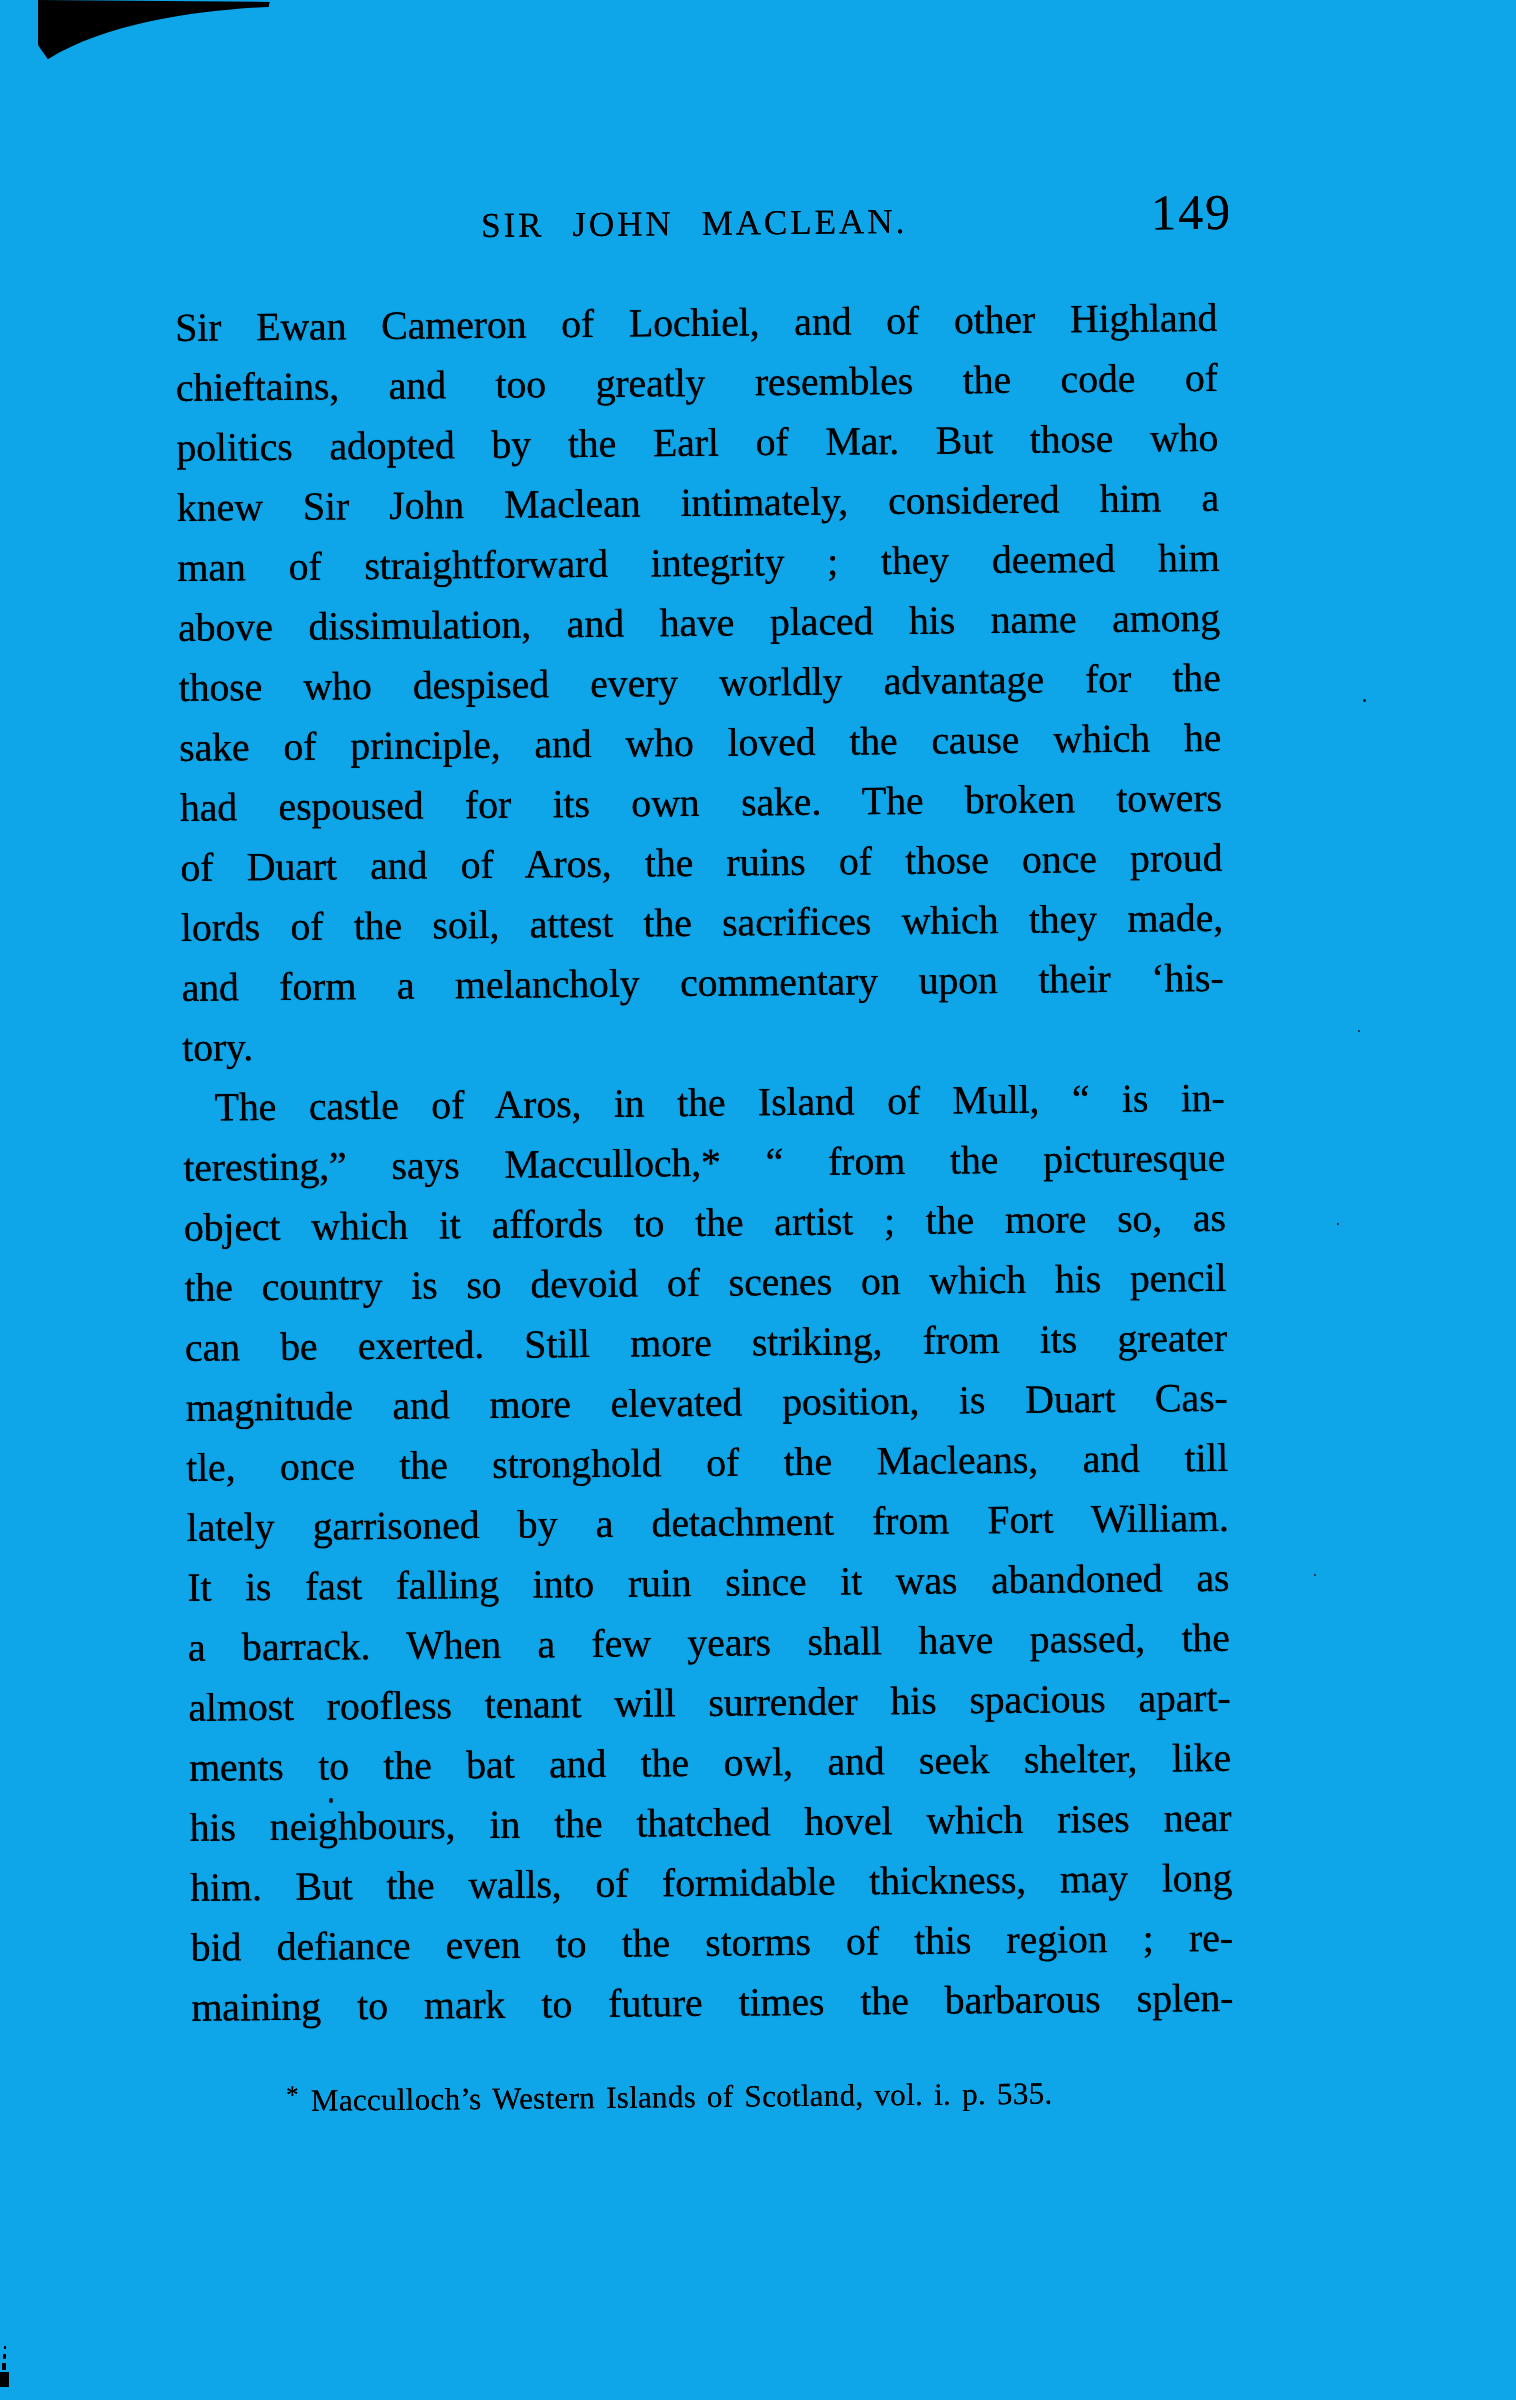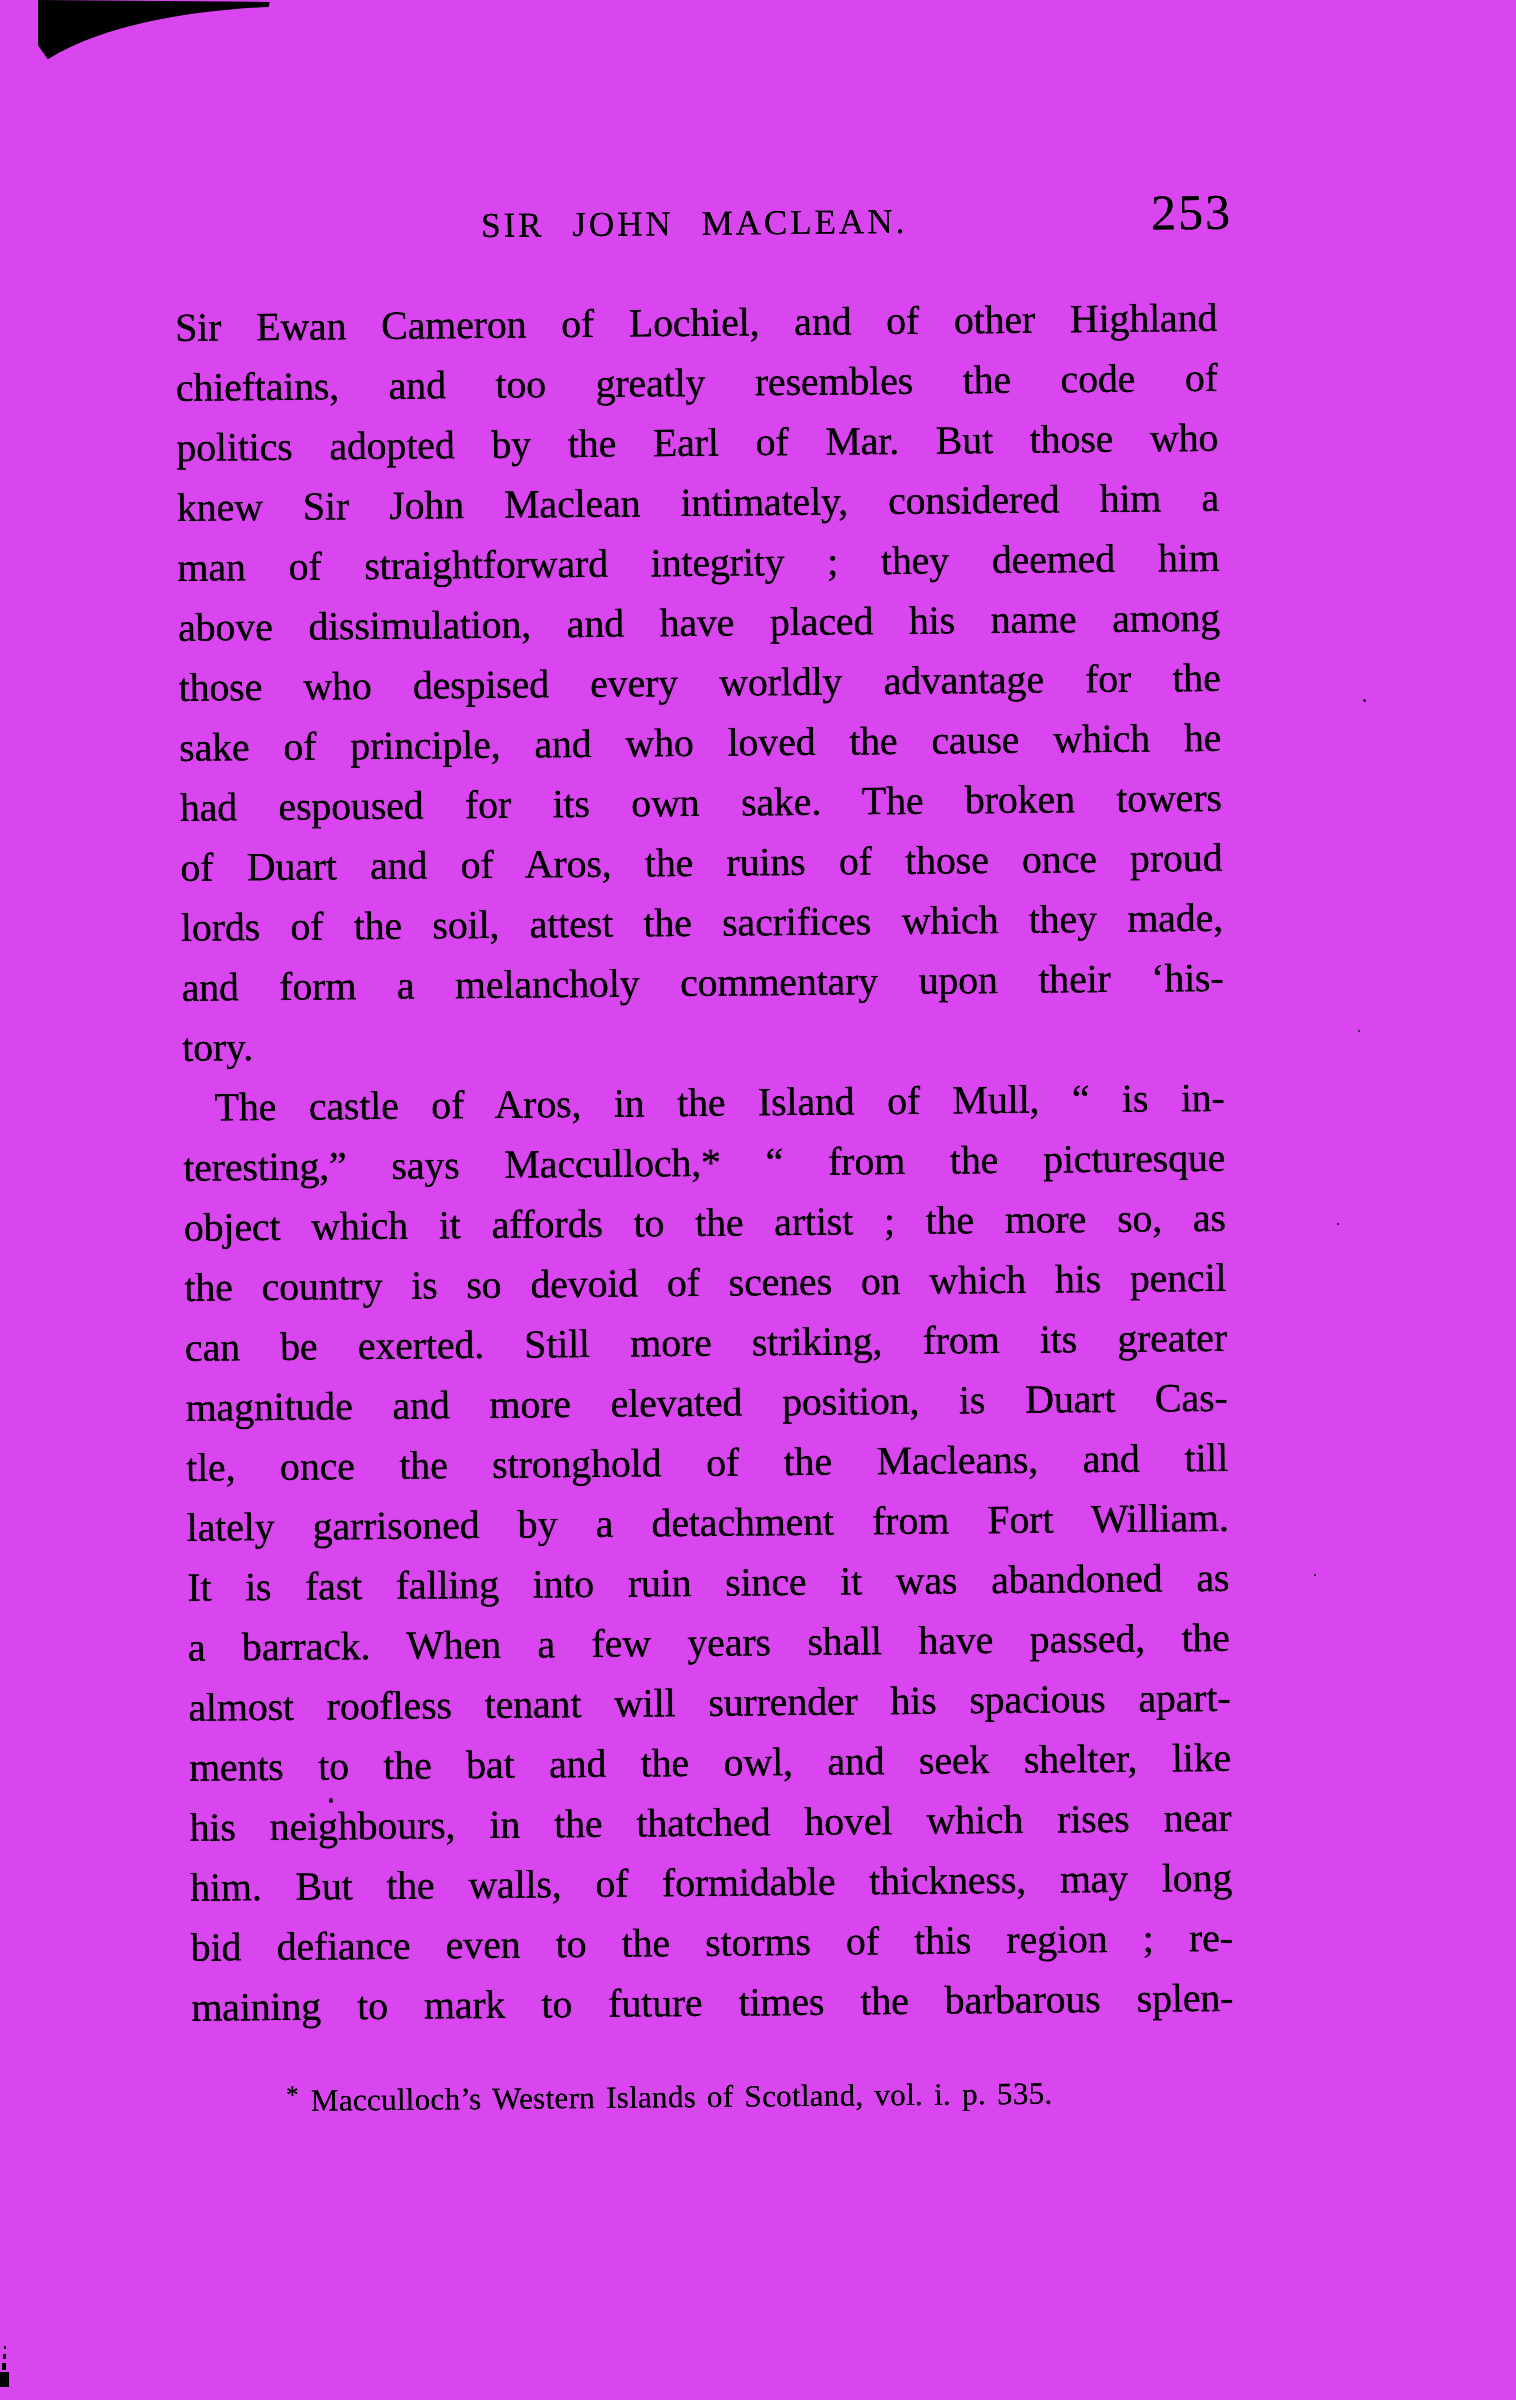--- a/index.html
+++ b/index.html
@@ -1,19 +1,19 @@
 <!DOCTYPE html>
 <html><head>
 <meta charset="utf-8">
 <style>
   html,body{margin:0;padding:0;background:#e8e8e8;}
   .page{
     position:relative;
     width:1517px;height:2401px;
-    background:#d946ef;
+    background:#0ea5e9;
     overflow:hidden;
     font-family:"Liberation Serif","DejaVu Serif",serif;
     color:#000;
   }
   .textblock{
     position:absolute;inset:0;
     transform:rotate(-0.55deg);
     transform-origin:693px 1139px;
   }
   .running-head{
@@ -78,21 +78,21 @@
 <div class="page">
 
   <svg class="corner-smudge" width="287" height="69" viewBox="0 0 290 70" aria-hidden="true">
     <path d="M 38 0 L 273 2 L 272 7 C 205 10 110 22 48 60 L 38 46 Z" fill="#000"></path>
   </svg>
 
   <div class="textblock">
 
     <div class="running-head">SIR JOHN MACLEAN.</div>
 
-    <div class="page-number">253</div>
+    <div class="page-number">149</div>
 
     <div class="bodytext">
 
     <div class="line">Sir Ewan Cameron of Lochiel, and of other Highland</div>
         <div class="line">chieftains, and too greatly resembles the code of</div>
         <div class="line">politics adopted by the Earl of Mar.  But those who</div>
         <div class="line">knew Sir John Maclean intimately, considered him a</div>
         <div class="line">man of straightforward integrity ; they deemed him</div>
         <div class="line">above dissimulation, and have placed his name among</div>
         <div class="line">those who despised every worldly advantage for the</div>

